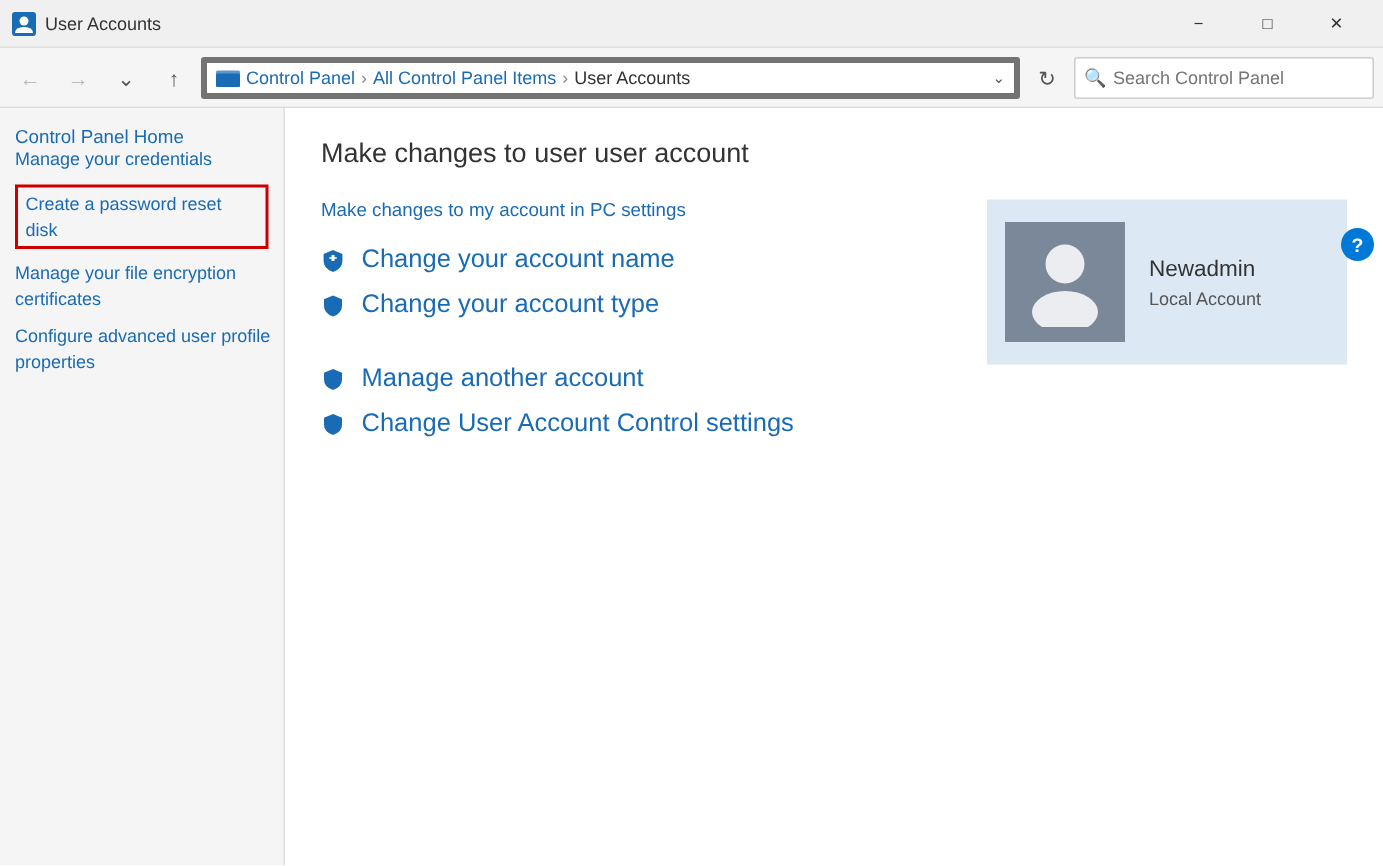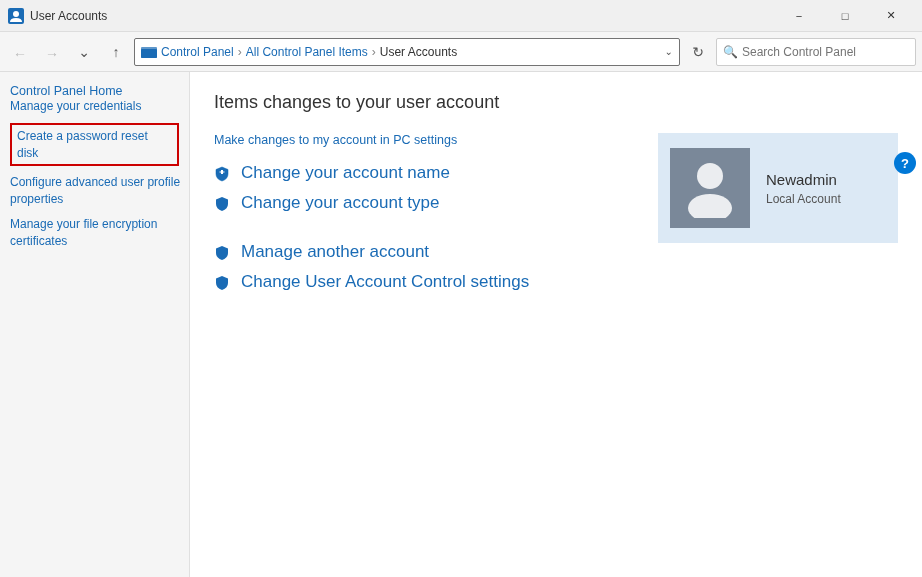--- a/index.html
+++ b/index.html
@@ -71,21 +71,21 @@
       font-size: 14px;
       border: none;
       background: transparent;
     }
     .nav-btn.disabled { color: #bbb; cursor: default; }
 
     .breadcrumb-bar {
       flex: 1;
       height: 28px;
       background: #fff;
-      border: 1px solid #737373;
+      border: 4px solid #737373;
       display: flex;
       align-items: center;
       padding: 0 6px;
       border-radius: 2px;
       gap: 4px;
       font-size: 12px;
     }
     .breadcrumb-item {
       color: #1a6bb5;
       cursor: pointer;
@@ -320,28 +320,28 @@
 
 <div class="main-container">
 
   <div class="sidebar">
     <a class="sidebar-home">Control Panel Home</a>
 
     <a class="sidebar-link">Manage your credentials</a>
 
     <a class="sidebar-link highlighted">Create a password reset disk</a>
 
+    <a class="sidebar-link">Manage your file encryption certificates</a>
+
     <a class="sidebar-link">Configure advanced user profile properties</a>
 
-    <a class="sidebar-link">Manage your file encryption certificates</a>
-
   </div>
 
   <div class="content">
-    <div class="content-title">Items changes to your user account</div>
+    <div class="content-title">Make changes to user user account</div>
 
     <div class="account-actions">
       <div class="actions-list">
 
         <div class="action-link-plain" style="margin-bottom:16px;">
           <a>Make changes to my account in PC settings</a>
         </div>
 
         <div class="action-link">
           <svg class="shield-icon" viewBox="0 0 16 16">

